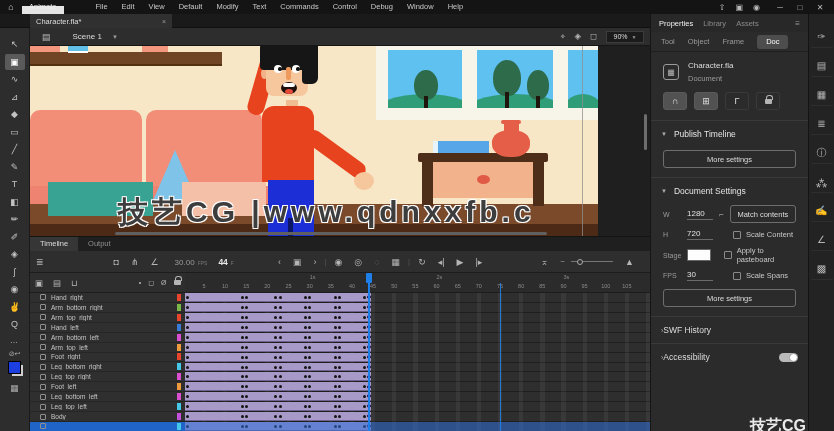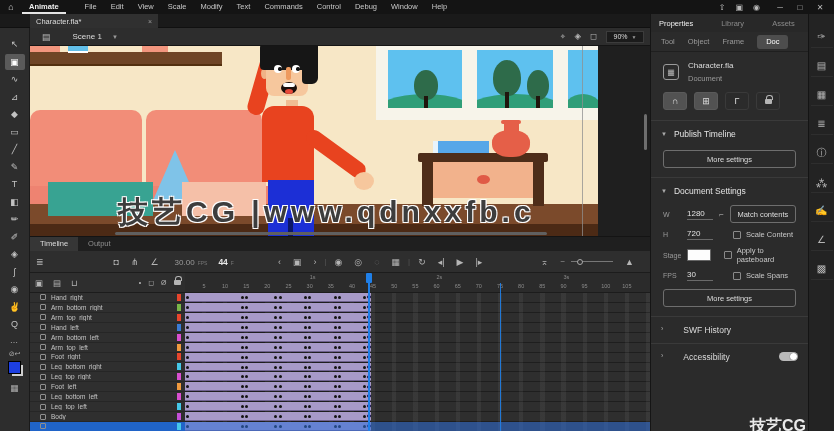--- a/index.html
+++ b/index.html
@@ -5,29 +5,29 @@
   * { margin:0; padding:0; box-sizing:border-box; }
   html,body { background:#111; }
   #app { position:relative; width:834px; height:431px; background:#1f1f1f; overflow:hidden;
          font-family:"Liberation Sans", sans-serif; color:#cfcfcf; }
   .abs { position:absolute; }
 
   
   #menubar { left:0; top:0; width:834px; height:14px; background:#141414; display:flex; align-items:center; font-size:7.5px; color:#c8c8c8; z-index:40; }
   #menubar .home { width:22px; text-align:center; font-size:9px; color:#e0e0e0; }
   #menubar .menu-item { padding:0 7px; height:14px; line-height:14px; cursor:default; }
-  #menubar .menu-item.first { border-bottom:2px solid #e5e5e5; margin-right:12px; font-weight:bold; color:#eee; }
+  #menubar .menu-item.first { border-bottom:8px solid #e5e5e5; margin-right:25px; font-weight:normal; color:#eee; }
   #menu-right { margin-left:auto; display:flex; align-items:center; gap:10px; padding-right:4px; }
   #menu-right .sys { display:flex; }
   #menu-right .sys span { width:20px; text-align:center; color:#bbb; font-size:8px; }
   #menu-right .tb-ico { color:#bbb; font-size:8px; }
 
   
   #tabbar { left:0; top:14px; width:650px; height:14px; background:#1a1a1a; border-bottom:1px solid #101010; z-index:30; }
-  #doc-tab { position:absolute; left:30px; top:0; width:128px; height:14px; background:#303030; display:flex; align-items:center; padding:0 6px; font-size:7.5px; color:#ddd; }
+  #doc-tab { position:absolute; left:30px; top:0; width:142px; height:14px; background:#303030; display:flex; align-items:center; padding:0 6px; font-size:7.5px; color:#ddd; }
   #doc-tab .close { margin-left:auto; color:#999; font-size:7px; }
 
   
   #left-tools { left:0; top:28px; width:30px; height:403px; background:#2d2d2d; border-right:1px solid #1a1a1a; display:flex; flex-direction:column; align-items:center; padding-top:8px; z-index:20; }
   .tool { width:20px; height:16px; margin-bottom:1.5px; display:flex; align-items:center; justify-content:center; font-size:9px; color:#c2c2c2; border-radius:2px; }
   .tool.sel { background:#5a5a5a; color:#fff; }
   #tools-extra { margin-top:4px; display:flex; flex-direction:column; align-items:center; gap:3px; }
   #tools-extra .dots { color:#aaa; font-size:8px; letter-spacing:1px; }
   #fill-swatch { width:13px; height:13px; background:#1d3fe0; border:1px solid #000; box-shadow:3px 3px 0 -1px #cfcfcf; }
   #tools-extra .gridico { color:#aaa; font-size:9px; margin-top:6px; }
@@ -142,21 +142,21 @@
     background-image:linear-gradient(180deg, transparent 45%, rgba(30,20,70,.5) 45%, rgba(30,20,70,.5) 55%, transparent 55%); }
   .kf { position:absolute; top:3px; width:3px; height:3px; background:#141414; border-radius:50%; }
   .kf-end { position:absolute; top:2.2px; width:4px; height:4px; background:#d9d2ea; border:1px solid #14104a; border-radius:50%; }
   .frow.sel-overlay { background:rgba(47,112,219,.55); }
   #playhead { position:absolute; top:36px; width:1.5px; height:159px; background:#1f7fe8; z-index:6; }
   #playhead .head { position:absolute; left:-2.5px; top:0; width:6px; height:10px; background:#1f7fe8; border-radius:1px; }
   #marker2 { position:absolute; top:46px; width:1.5px; height:149px; background:#1f7fe8; opacity:.9; z-index:5; }
 
   
   #properties { left:650px; top:14px; width:158px; height:417px; background:#2b2b2b; border-left:1px solid #151515; font-size:8px; overflow:hidden; }
-  #prop-tabs { display:flex; align-items:center; height:18px; padding:0 8px; gap:28px; background:#282828; font-size:7.5px; }
+  #prop-tabs { display:flex; align-items:center; height:18px; padding:0 8px; gap:10px; background:#282828; font-size:7.5px; }
   #prop-tabs .t { color:#8a8a8a; } #prop-tabs .t.active { color:#f0f0f0; }
   #prop-tabs .burger { margin-left:auto; color:#999; font-size:8px; }
   #prop-subtabs { display:flex; align-items:center; height:20px; padding:0 10px; gap:13px; font-size:7.5px; border-bottom:1px solid #1f1f1f; }
   #prop-subtabs .st { color:#9a9a9a; }
   #prop-subtabs .st.active { background:#4d4d4d; color:#fff; border-radius:3px; padding:2.5px 9px; }
   #doc-info { display:flex; align-items:center; gap:9px; padding:9px 12px 7px; }
   #doc-info .dico { width:16px; height:16px; border:1px solid #9a9a9a; border-radius:3px; color:#bbb; font-size:8px; display:flex; align-items:center; justify-content:center; }
   #doc-info .nm { color:#ddd; font-size:8px; }
   #doc-info .tp { color:#999; font-size:7.5px; margin-top:4px; }
   #doc-toggles { display:flex; gap:7px; padding:2px 12px 10px; border-bottom:1px solid #3a3a3a; }
@@ -169,21 +169,21 @@
   .lbl { color:#9a9a9a; font-size:7px; width:18px; flex:none; }
   .val { color:#e0e0e0; border-bottom:1px solid #6a6a6a; min-width:26px; padding-bottom:1px; font-size:8px; }
   .dd { flex:1; height:16px; background:#1d1d1d; border:1px solid #3a3a3a; border-radius:2px; display:flex; align-items:center; padding:0 6px; color:#ddd; }
   .dd .chev { margin-left:auto; color:#999; font-size:6px; }
   .btn { border:1px solid #6e6e6e; border-radius:3px; color:#ddd; text-align:center; padding:3.5px 6px; font-size:7.5px; }
   .btn.wide { margin:5px 12px 9px; }
   .cb { display:flex; align-items:center; gap:5px; color:#c8c8c8; font-size:7.5px; }
   .cb .box { width:8px; height:8px; border:1px solid #8a8a8a; border-radius:1px; }
   .link-ico { color:#9a9a9a; font-size:8px; }
   .swatch-w { width:26px; height:12px; background:#fdfdfd; border:1px solid #666; border-radius:1px; }
-  .collapse { display:flex; gap:20px; padding:8px 10px; border-top:1px solid #3a3a3a; color:#ddd; font-size:8.5px; }
+  .collapse { display:flex; align-items:center; gap:0; padding:8px 10px; border-top:1px solid #3a3a3a; color:#ddd; font-size:8.5px; }
   .collapse .ch { color:#aaa; font-size:7px; }
   .switch { margin-left:auto; width:19px; height:9px; background:#b9b9b9; border-radius:5px; position:relative; }
   .switch:after { content:""; position:absolute; right:1px; top:1px; width:7px; height:7px; background:#fff; border-radius:50%; box-shadow:0 0 1px #333; }
   #corner-mark { position:absolute; right:2px; bottom:-6px; font-size:16px; font-weight:bold; color:#fff; opacity:.9; white-space:nowrap; }
   .divider-line { border-top:1px solid #3a3a3a; margin-top:6px; }
 
   
   #dock { left:808px; top:14px; width:26px; height:417px; background:#232323; border-left:1px solid #141414; display:flex; flex-direction:column; align-items:center; padding-top:12px; gap:0; }
   #dock .dicon { width:22px; height:22px; margin-bottom:7px; display:flex; align-items:center; justify-content:center; color:#b5b5b5; font-size:10px; border-bottom:1px solid #2e2e2e; }
 </style>
@@ -192,21 +192,21 @@
 
 <div id="app">
 
   <div id="menubar" class="abs">
     <span class="home">⌂</span>
     <span id="menu-items" style="display:flex;">
         <span class="menu-item first">Animate</span>
         <span class="menu-item">File</span>
         <span class="menu-item">Edit</span>
         <span class="menu-item">View</span>
-        <span class="menu-item">Scale</span>
+        <span class="menu-item">Default</span>
         <span class="menu-item">Modify</span>
         <span class="menu-item">Text</span>
         <span class="menu-item">Commands</span>
         <span class="menu-item">Control</span>
         <span class="menu-item">Debug</span>
         <span class="menu-item">Window</span>
         <span class="menu-item">Help</span>
       </span>
     <span id="menu-right">
       <span id="tb-icons" style="display:flex;gap:10px;">

